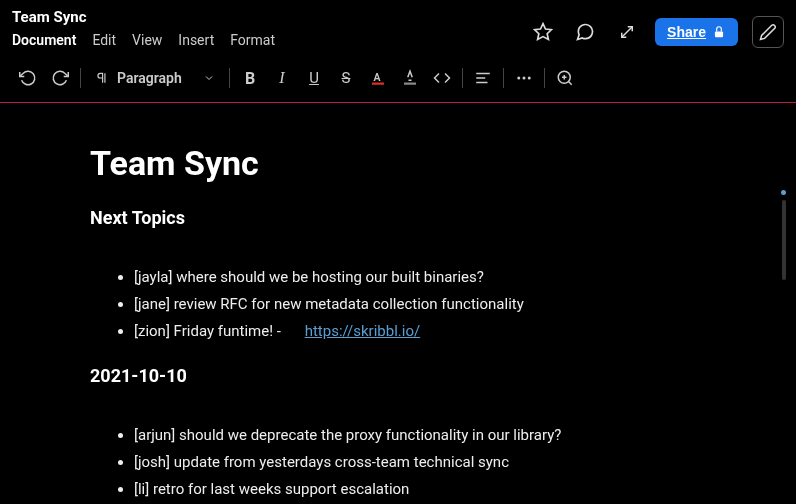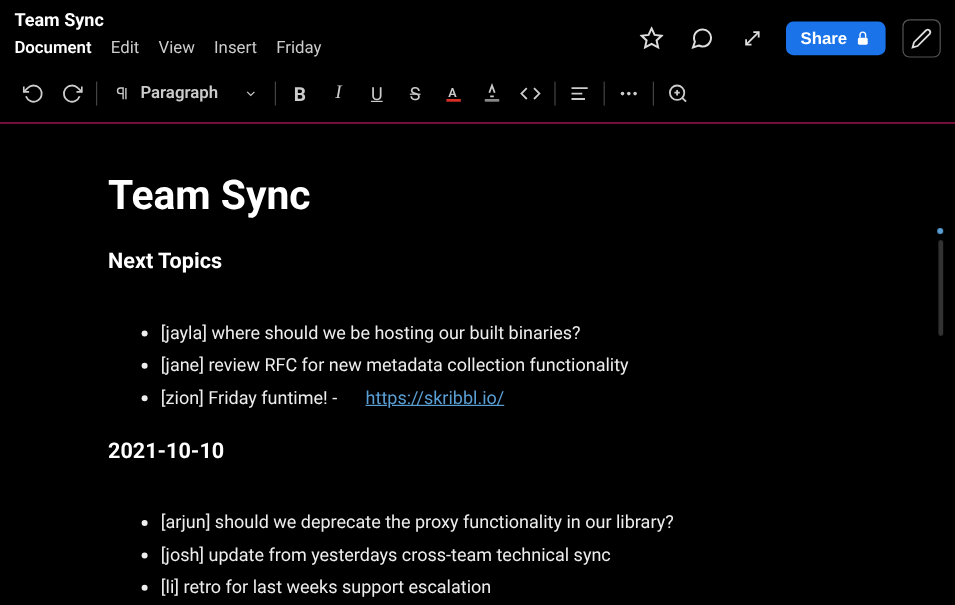--- a/index.html
+++ b/index.html
@@ -55,20 +55,21 @@
       color: #fff;
       border: none;
       padding: 6px 12px;
       border-radius: 6px;
       font-size: 14px;
       font-weight: 600;
       display: flex;
       align-items: center;
       gap: 6px;
       cursor: pointer;
+      text-decoration: underline;
     }
     .edit-box {
       width: 32px;
       height: 32px;
       border: 1px solid #555;
       border-radius: 6px;
       display: flex;
       align-items: center;
       justify-content: center;
       cursor: pointer;
@@ -161,21 +162,21 @@
 </head>
 <body>
 
 <div class="header">
   <div class="title">Team Sync</div>
   <div class="menubar">
     <span class="menu-item active">Document</span>
     <span class="menu-item">Edit</span>
     <span class="menu-item">View</span>
     <span class="menu-item">Insert</span>
-    <span class="menu-item">Friday</span>
+    <span class="menu-item">Format</span>
   </div>
   <div class="header-actions">
     <div class="icon-btn">
       <svg width="20" height="20" viewBox="0 0 24 24" fill="none" stroke="currentColor" stroke-width="2">
           <polygon points="12 2 15 8.5 22 9.3 17 14 18.5 21 12 17.5 5.5 21 7 14 2 9.3 9 8.5 12 2"></polygon>
         </svg>
     </div>
     <div class="icon-btn">
       <svg width="20" height="20" viewBox="0 0 24 24" fill="none" stroke="currentColor" stroke-width="2">
           <path d="M21 11.5a8.38 8.38 0 0 1-.9 3.8 8.5 8.5 0 0 1-7.6 4.7 8.38 8.38 0 0 1-3.8-.9L3 21l1.9-5.7a8.38 8.38 0 0 1-.9-3.8 8.5 8.5 0 0 1 4.7-7.6 8.38 8.38 0 0 1 3.8-.9h.5a8.48 8.48 0 0 1 8 8v.5z"></path>

